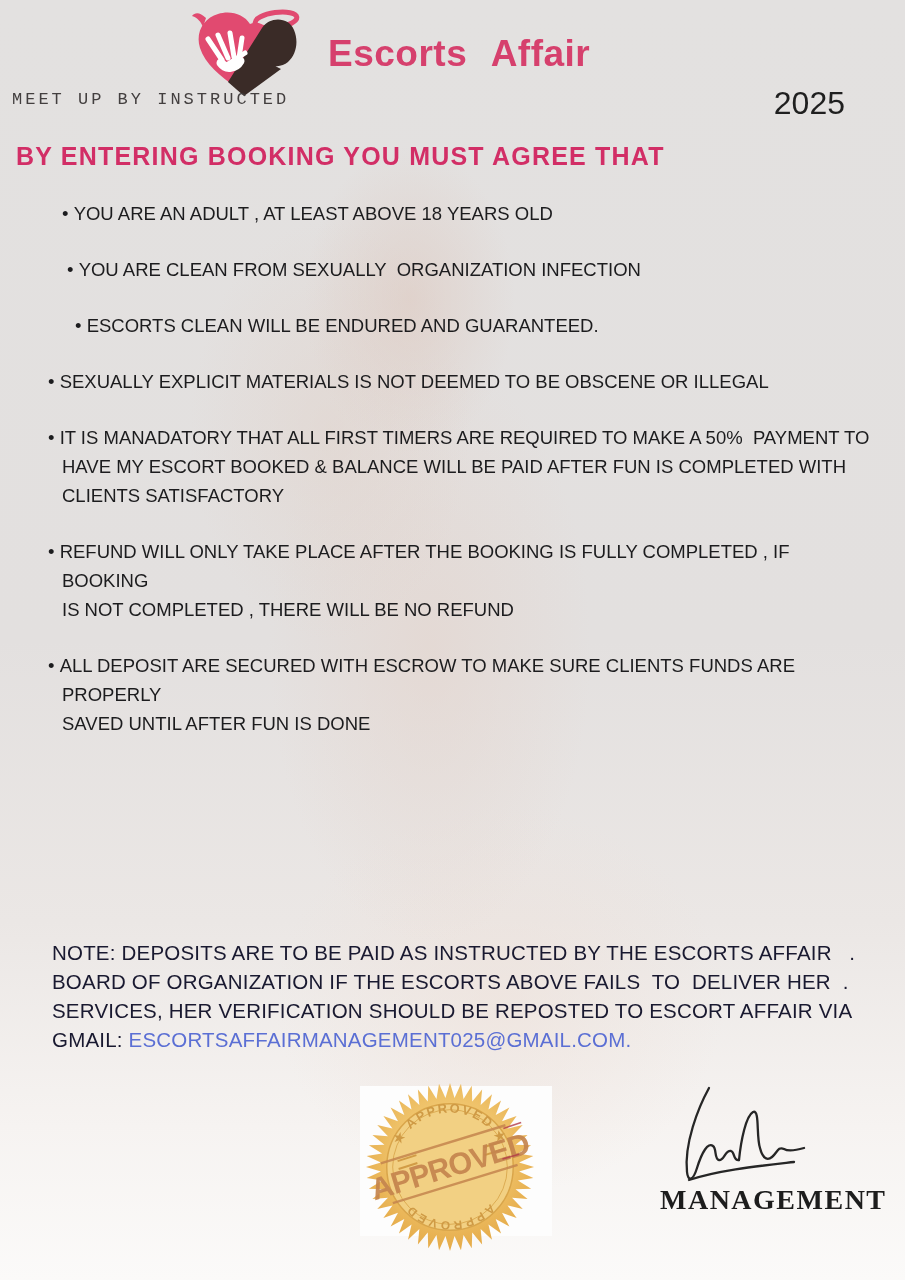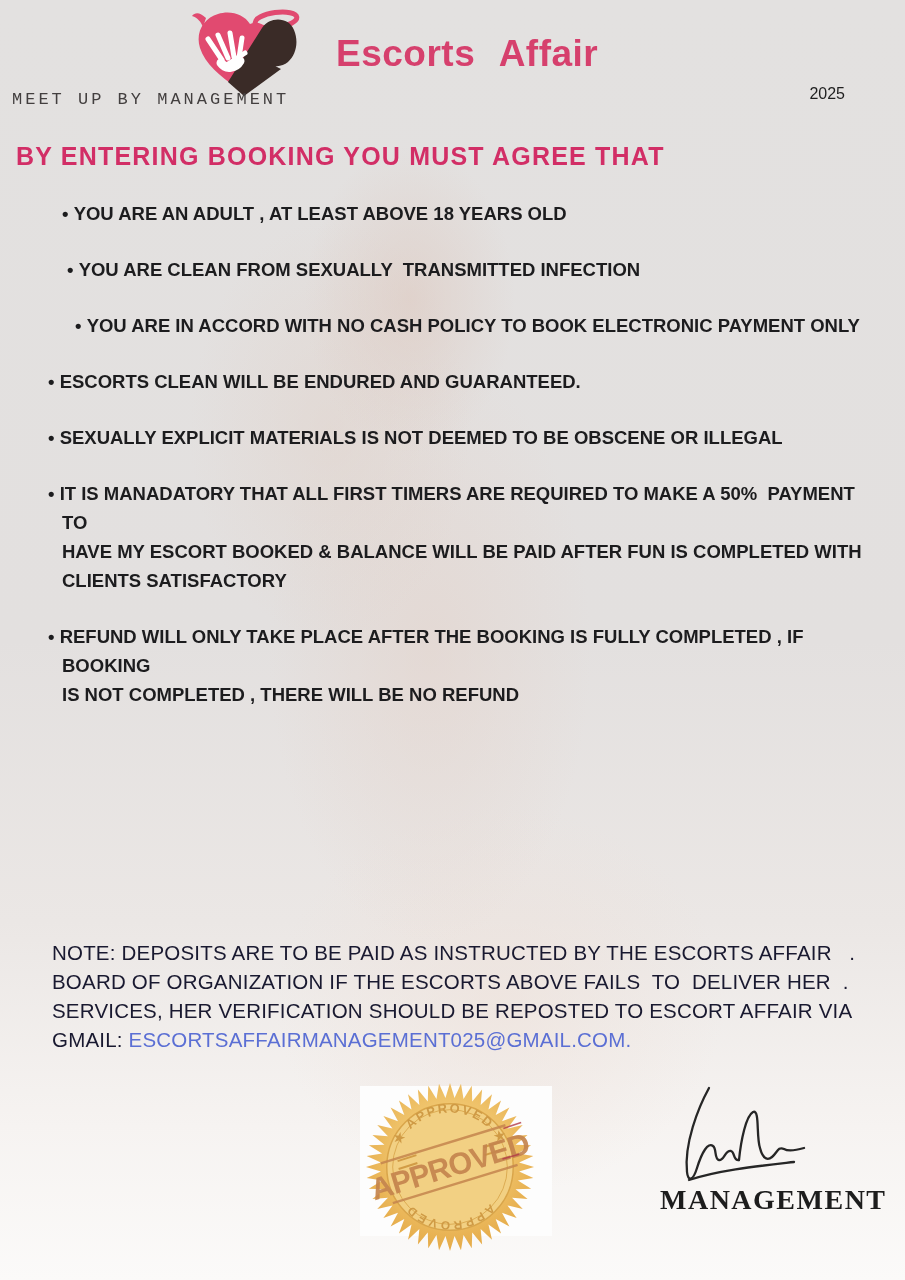--- a/index.html
+++ b/index.html
@@ -10,33 +10,33 @@
   }
   .bg-figure{
     position:absolute;inset:0;pointer-events:none;
     background:
       radial-gradient(ellipse 150px 220px at 410px 300px, rgba(221,199,189,.55), transparent 70%),
       radial-gradient(ellipse 200px 300px at 330px 430px, rgba(224,206,196,.40), transparent 70%),
       radial-gradient(ellipse 230px 420px at 430px 650px, rgba(228,211,203,.55), transparent 70%),
       radial-gradient(ellipse 300px 260px at 500px 1000px, rgba(238,224,216,.55), transparent 75%);
   }
   
-  .logo-row{position:absolute;top:8px;left:192px;display:flex;align-items:center;gap:32px;justify-content:center;}
+  .logo-row{position:absolute;top:8px;left:192px;display:flex;align-items:center;gap:24px;justify-content:center;}
   .brand{font-size:37px;font-weight:bold;color:#d6406d;letter-spacing:.5px;word-spacing:14px;}
   .tagline{position:absolute;top:90px;left:12px;font-family:"Liberation Mono","DejaVu Sans Mono",monospace;
     font-size:17px;letter-spacing:3px;color:#433f3f;}
-  .year{position:absolute;top:85px;right:60px;font-size:16px;color:#1f1f1f;}
+  .year{position:absolute;top:85px;right:60px;font-size:32px;color:#1f1f1f;}
   
   .heading{position:absolute;top:142px;left:16px;width:100%;text-align:left;
     color:#d22e66;font-size:25px;font-weight:bold;letter-spacing:1.2px;}
   
   .terms{position:absolute;top:199px;left:42px;right:28px;margin:0;padding:0;list-style:none;}
   .terms li{
     position:relative;padding-left:20px;text-indent:-14px;margin:0 0 27px 0;
-    font-size:18.5px;font-weight:bold;color:#1c1c1e;line-height:29px;white-space:pre-wrap;}
+    font-size:18.5px;font-weight:normal;color:#1c1c1e;line-height:29px;white-space:pre-wrap;}
   .terms li::before{content:"\2022\00a0 ";}
   .terms li:nth-child(1){margin-left:14px;}
   .terms li:nth-child(2){margin-left:19px;}
   .terms li:nth-child(3){margin-left:27px;}
   
   .note{position:absolute;top:934px;left:48px;right:36px;margin:4px;
     font-size:20.5px;font-weight:normal;color:#191930;line-height:29px;
     letter-spacing:.2px;white-space:pre-wrap;}
   .email{color:#5b6fd4;text-decoration:none;}
   .email-dot{color:#5b6fd4;}
@@ -73,36 +73,37 @@
         <path d="M36 50 L26 27" stroke-width="5"></path>
         <path d="M42 49 L38 25" stroke-width="5"></path>
         <path d="M47 50 L50 30" stroke-width="5"></path>
         <path d="M33 58 L53 45" stroke-width="5"></path>
         <path d="M29 55 C34 62 44 60 48 53" stroke-width="9"></path>
       </g>
     </svg>
     <div class="brand">Escorts Affair</div>
   </div>
 
-  <div class="tagline">MEET UP BY MANAGEMENT</div>
+  <div class="tagline">MEET UP BY INSTRUCTED</div>
   <div class="year">2025</div>
 
   <div class="heading">BY ENTERING BOOKING YOU MUST AGREE THAT</div>
 
   <ul class="terms">
     <li>YOU ARE AN ADULT , AT LEAST ABOVE 18 YEARS OLD</li>
-    <li>YOU ARE CLEAN FROM SEXUALLY  TRANSMITTED INFECTION</li>
-    <li>YOU ARE IN ACCORD WITH NO CASH POLICY TO BOOK ELECTRONIC PAYMENT ONLY</li>
+    <li>YOU ARE CLEAN FROM SEXUALLY  ORGANIZATION INFECTION</li>
     <li>ESCORTS CLEAN WILL BE ENDURED AND GUARANTEED.</li>
     <li>SEXUALLY EXPLICIT MATERIALS IS NOT DEEMED TO BE OBSCENE OR ILLEGAL</li>
     <li>IT IS MANADATORY THAT ALL FIRST TIMERS ARE REQUIRED TO MAKE A 50%  PAYMENT TO
 HAVE MY ESCORT BOOKED &amp; BALANCE WILL BE PAID AFTER FUN IS COMPLETED WITH
 CLIENTS SATISFACTORY</li>
     <li>REFUND WILL ONLY TAKE PLACE AFTER THE BOOKING IS FULLY COMPLETED , IF BOOKING
 IS NOT COMPLETED , THERE WILL BE NO REFUND</li>
+    <li>ALL DEPOSIT ARE SECURED WITH ESCROW TO MAKE SURE CLIENTS FUNDS ARE PROPERLY
+SAVED UNTIL AFTER FUN IS DONE</li>
   </ul>
 
   <p class="note"><span>NOTE: DEPOSITS ARE TO BE PAID AS INSTRUCTED BY THE ESCORTS AFFAIR   .
 BOARD OF ORGANIZATION IF THE ESCORTS ABOVE FAILS  TO  DELIVER HER  .
 SERVICES, HER VERIFICATION SHOULD BE REPOSTED TO ESCORT AFFAIR VIA
 GMAIL: </span><a class="email" href="#">ESCORTSAFFAIRMANAGEMENT025@GMAIL.COM</a><span class="email-dot">.</span></p>
 
   <div class="seal-patch"></div>
   <svg class="seal" width="176" height="170" viewBox="0 0 172 172">
     <defs>

